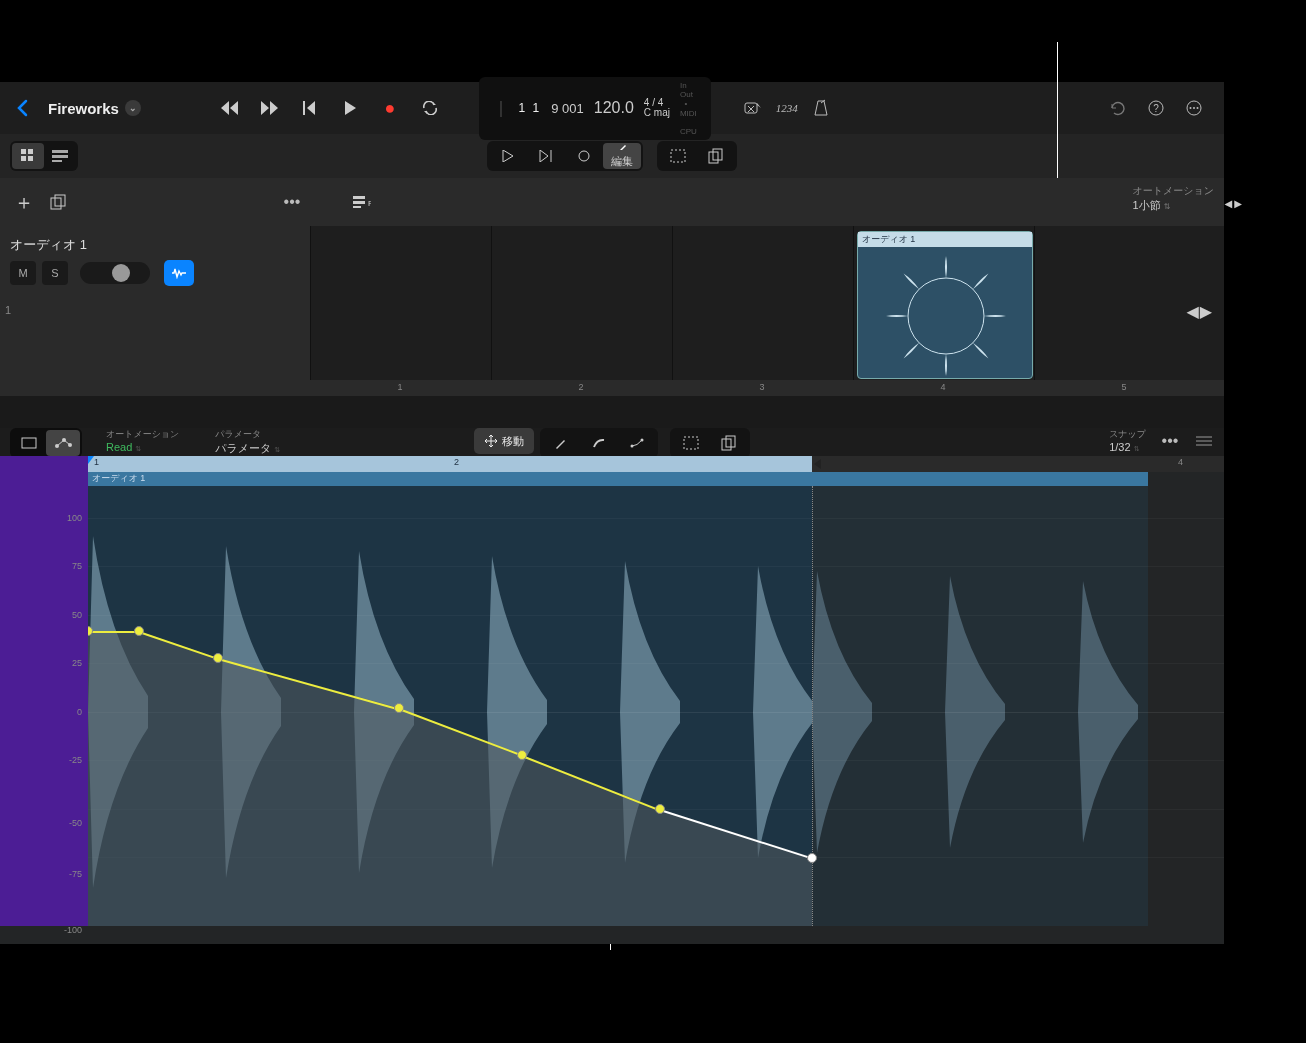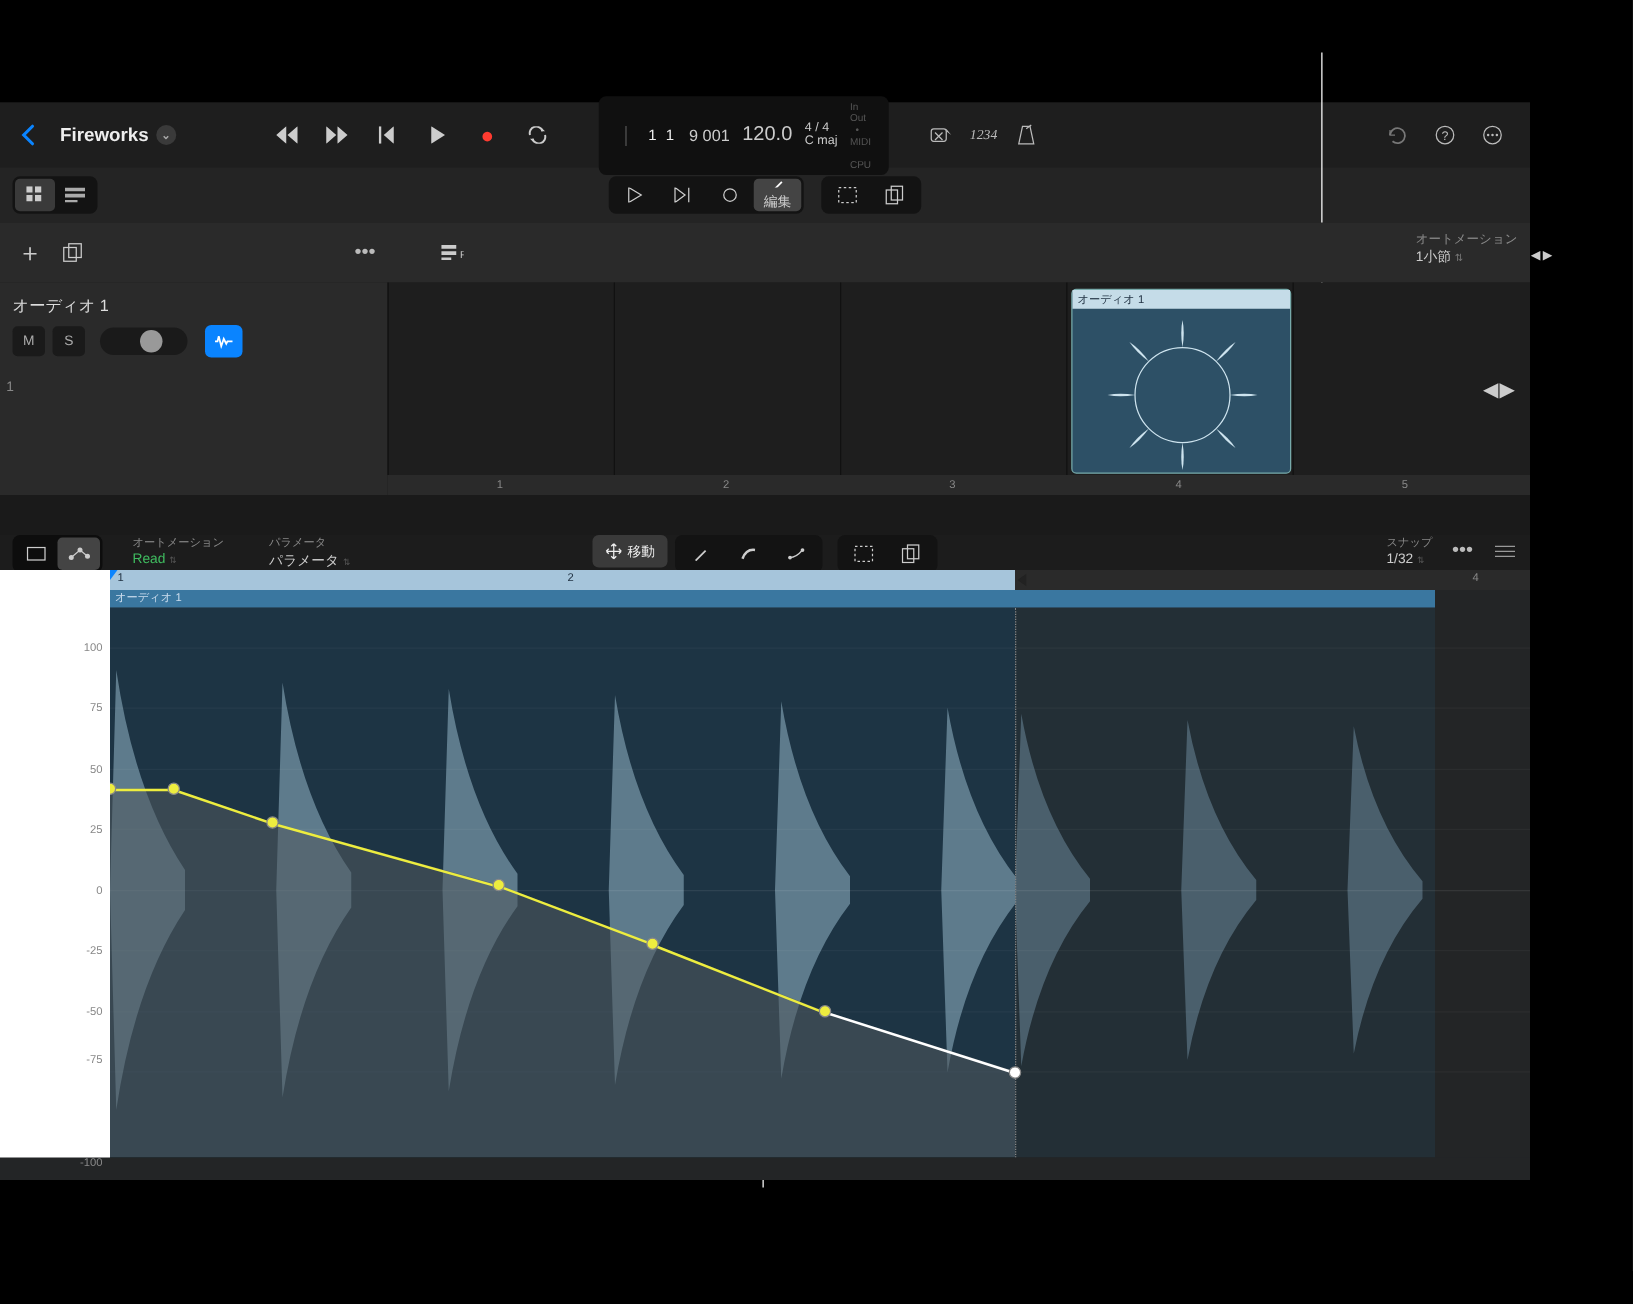--- a/index.html
+++ b/index.html
@@ -69,21 +69,21 @@
 .ed-col { font-size:9px; color:#888; }
 .ed-col .v { font-size:11px; color:#ccc; }
 .ed-col .v.green { color:#3fbb5f; }
 .ed-center { position:absolute; left:50%; transform:translateX(-50%); display:flex; gap:6px; }
 .move-btn { background:#3a3a3a; padding:0 10px; height:26px; border-radius:5px; display:flex; align-items:center; gap:4px; font-size:11px; color:#eee; }
 .ed-right { margin-left:auto; display:flex; align-items:center; gap:14px; }
 .snap-col { font-size:9px; color:#888; text-align:left; }
 .snap-col .v{ font-size:11px; color:#ccc;}
 
 .ed-body { position:relative; height:470px; display:flex; }
-.scale-col { width:88px; background:#ffffff; position:relative; }
+.scale-col { width:88px; background:#4c1d95; position:relative; }
 .scale-col .tick { position:absolute; right:6px; font-size:9px; color:#888; transform:translateY(-50%); }
 .plot { flex:1; position:relative; background:#232526; overflow:hidden; }
 .ruler-top { position:absolute; top:0; left:0; right:0; height:16px; background:#a6c5db; z-index:3;}
 .ruler-top .num{ position:absolute; top:1px; font-size:9px; color:#234; }
 .ruler-top .dark { position:absolute; top:0; bottom:0; background:#2a2a2a; }
 .clip-head { position:absolute; top:16px; left:0; height:14px; background:#3a77a0; font-size:9px; color:#cde; padding:0 4px; z-index:2;}
 .waveform-area { position:absolute; top:30px; bottom:0; left:0; right:0; }
 .wave-bg { position:absolute; inset:0; background:#1d3444; }
 .wave-bg.fade { background: #232f36; }
 .auto-line { position:absolute; height:2px; background:#eded3f; z-index:5; transform-origin:left center; }
@@ -429,22 +429,22 @@
     </div>
 
     <div class="ed-body">
       <div class="scale-col">
         <div class="tick" style="top:62px;">100</div>
         <div class="tick" style="top:110px;">75</div>
         <div class="tick" style="top:159px;">50</div>
         <div class="tick" style="top:207px;">25</div>
         <div class="tick" style="top:256px;">0</div>
         <div class="tick" style="top:304px;">-25</div>
-        <div class="tick" style="top:353px;margin-left:20px;">-50</div>
-        <div class="tick" style="top:391px;">-75</div>
+        <div class="tick" style="top:367px;margin-left:20px;">-50</div>
+        <div class="tick" style="top:418px;">-75</div>
         <div class="tick" style="top:474px;">-100</div>
       </div>
       <div class="plot">
         <div class="ruler-top">
           <div class="play-start" style="left:-6px;"></div>
           <span class="num" style="left:6px;">1</span>
           <span class="num" style="left:366px;">2</span>
           <div class="dark" style="left:724px; right:0;">
             <div class="loop-end" style="left:2px; top:3px;"></div>
           </div>

